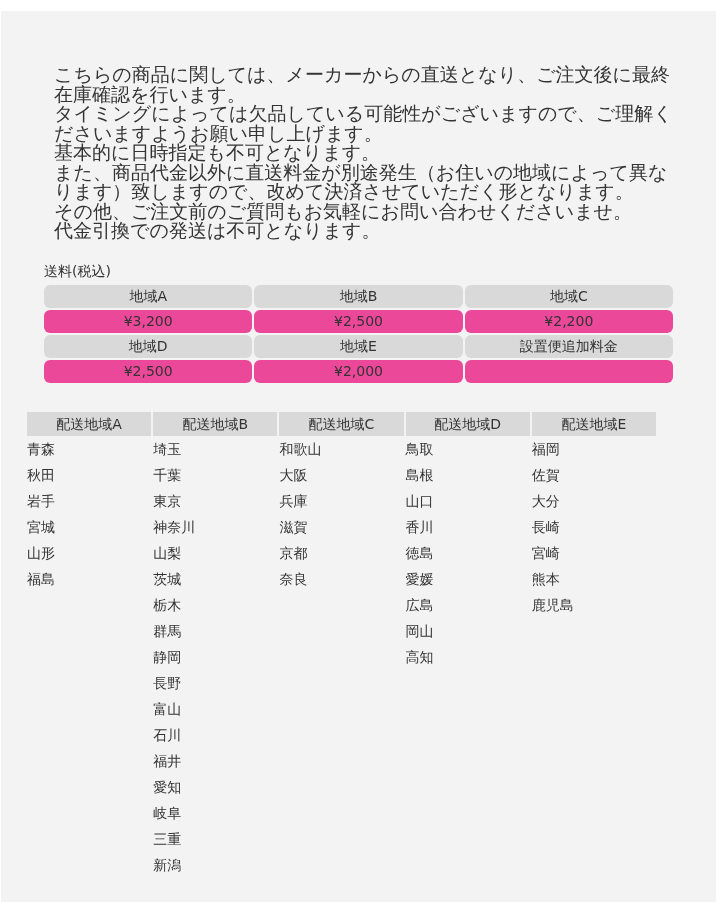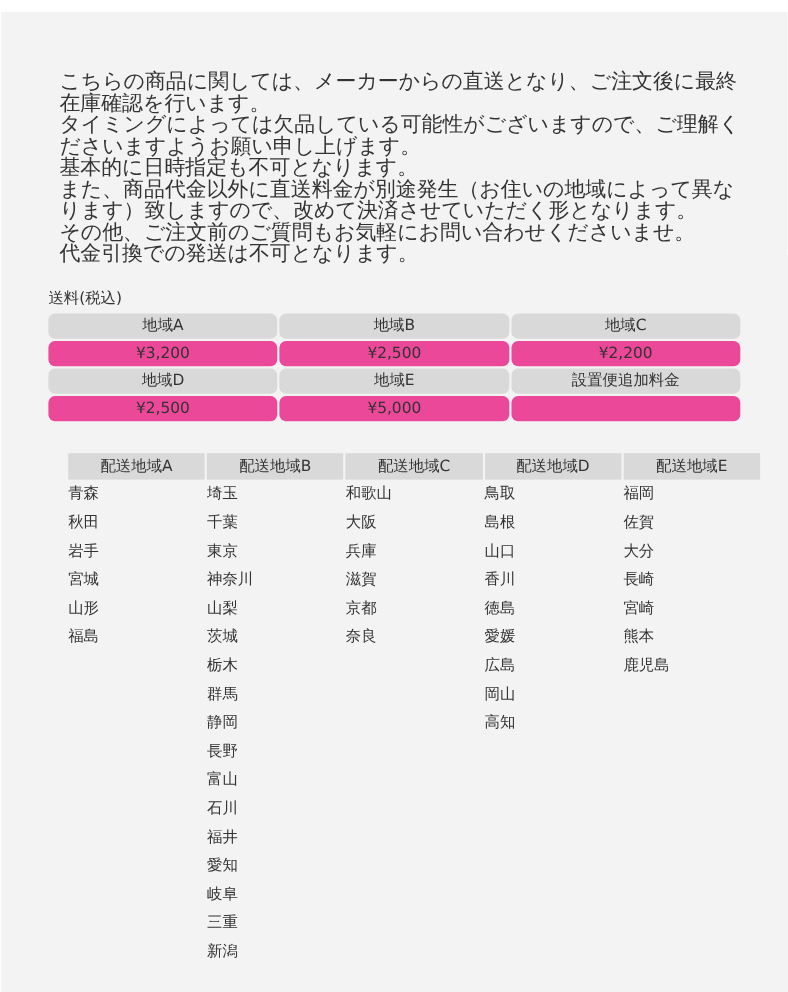--- a/index.html
+++ b/index.html
@@ -6,21 +6,21 @@
     body { width: 716px; height: 902px; position: relative; overflow: hidden;
            font-family: "DejaVu Sans", "Liberation Sans", sans-serif; color: #333333; }
     .panel { position: absolute; left: 1px; top: 11px; right: 0; bottom: 0; background: #f3f3f3; }
     .notice { position: absolute; left: 53px; top: 38px; width: 620px; font-size: 19px; line-height: 19.5px; margin-top: 16px; }
     .notice p { margin: 0; }
     .caption { position: absolute; left: 44px; top: 260px; width: 629px; text-align: left; font-size: 14px; line-height: 22px; }
     table.fees { position: absolute; left: 42px; top: 283px; width: 633px; border-collapse: separate; border-spacing: 2px; table-layout: fixed; }
     table.fees td { height: 23px; padding: 0; text-align: center; font-size: 14px; line-height: 23px; border-radius: 6px; }
     table.fees td.h { background: #d9d9d9; }
     table.fees td.v { background: #ec4899; }
-    table.regions { position: absolute; left: 60px; top: 412px; width: 633px; border-collapse: separate; border-spacing: 2px 0; table-layout: fixed; }
+    table.regions { position: absolute; left: 25px; top: 412px; width: 633px; border-collapse: separate; border-spacing: 2px 0; table-layout: fixed; }
     table.regions th { background: #d9d9d9; font-weight: normal; height: 24px; font-size: 14px; line-height: 24px; padding: 0; text-align: center; }
     table.regions td { vertical-align: top; text-align: left; padding: 3px 0 0 0; font-size: 14px; }
     .pref { height: 26px; line-height: 20px; }
   </style>
 </head>
 <body>
 
 <div class="panel">
   <div class="notice">
     <p>こちらの商品に関しては、メーカーからの直送となり、ご注文後に最終在庫確認を行います。</p>
@@ -46,21 +46,21 @@
     <td class="v">¥2,500</td>
     <td class="v">¥2,200</td>
   </tr>
   <tr>
     <td class="h">地域D</td>
     <td class="h">地域E</td>
     <td class="h">設置便追加料金</td>
   </tr>
   <tr>
     <td class="v">¥2,500</td>
-    <td class="v">¥5,000</td>
+    <td class="v">¥2,000</td>
     <td class="v"></td>
   </tr>
 </tbody>
   </table>
 
 <table class="regions">
   <tbody>
       <tr>
     <th>配送地域A</th>
     <th>配送地域B</th>

